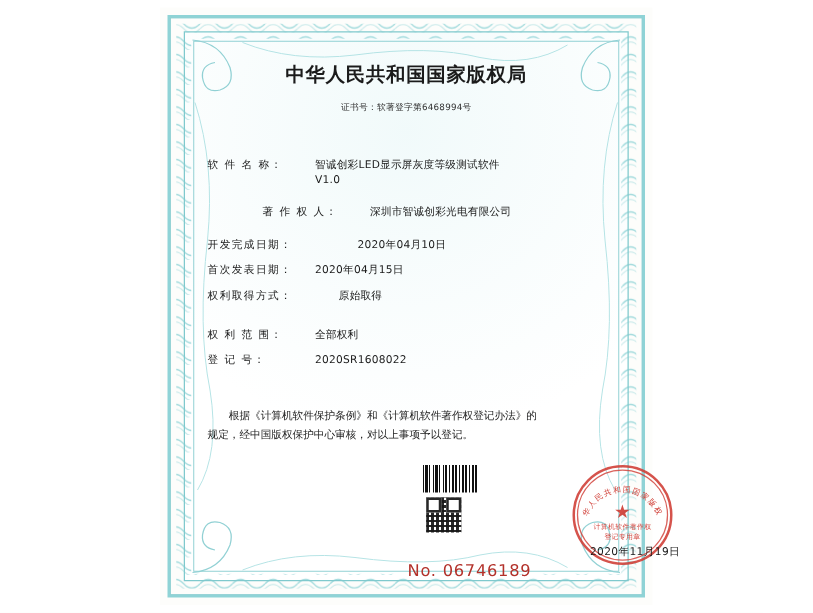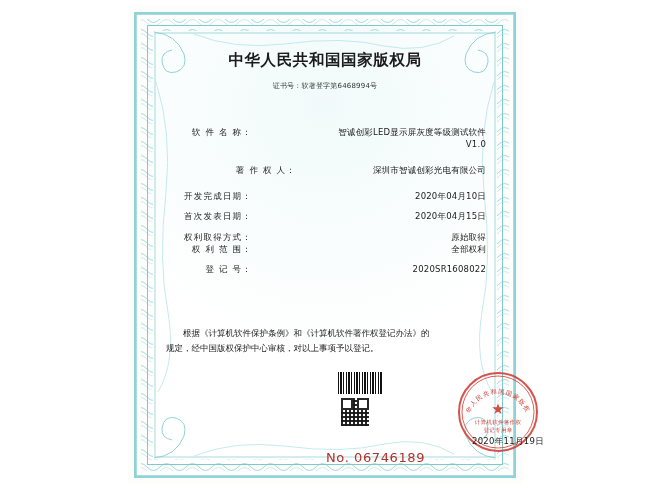--- a/index.html
+++ b/index.html
@@ -104,21 +104,20 @@
     color: #333;
     letter-spacing: 0.2px;
   }
 
   
   .fields {
     position: absolute;
     left: 38px;
     top: 120px;
     width: 320px;
-    text-align: right;
   }
   .row {
     display: flex;
     align-items: flex-start;
     margin-bottom: 4px;
   }
   .row .label {
     width: 86px;
     flex: 0 0 86px;
     font-size: 8.5px;
@@ -133,23 +132,23 @@
     color: #1a1a1a;
     line-height: 1.45;
     letter-spacing: 0.2px;
   }
   .row .value .line2 {
     display: block;
   }
 
   .row-software { margin-bottom: 13px; }
   .row-author { margin-bottom: 14px; margin-left: 44px; }
-  .row-dev { margin-bottom: 8px; }
+  .row-dev { margin-bottom: 8px; gap: 34px; }
   .row-pub { margin-bottom: 8px; }
-  .row-acq { margin-bottom: 0; }
+  .row-acq { margin-bottom: 19px; gap: 19px; }
   .row-scope { margin-bottom: 8px; }
 
   
   .para {
     position: absolute;
     left: 38px;
     top: 320px;
     width: 318px;
     font-size: 8.5px;
     color: #1a1a1a;

